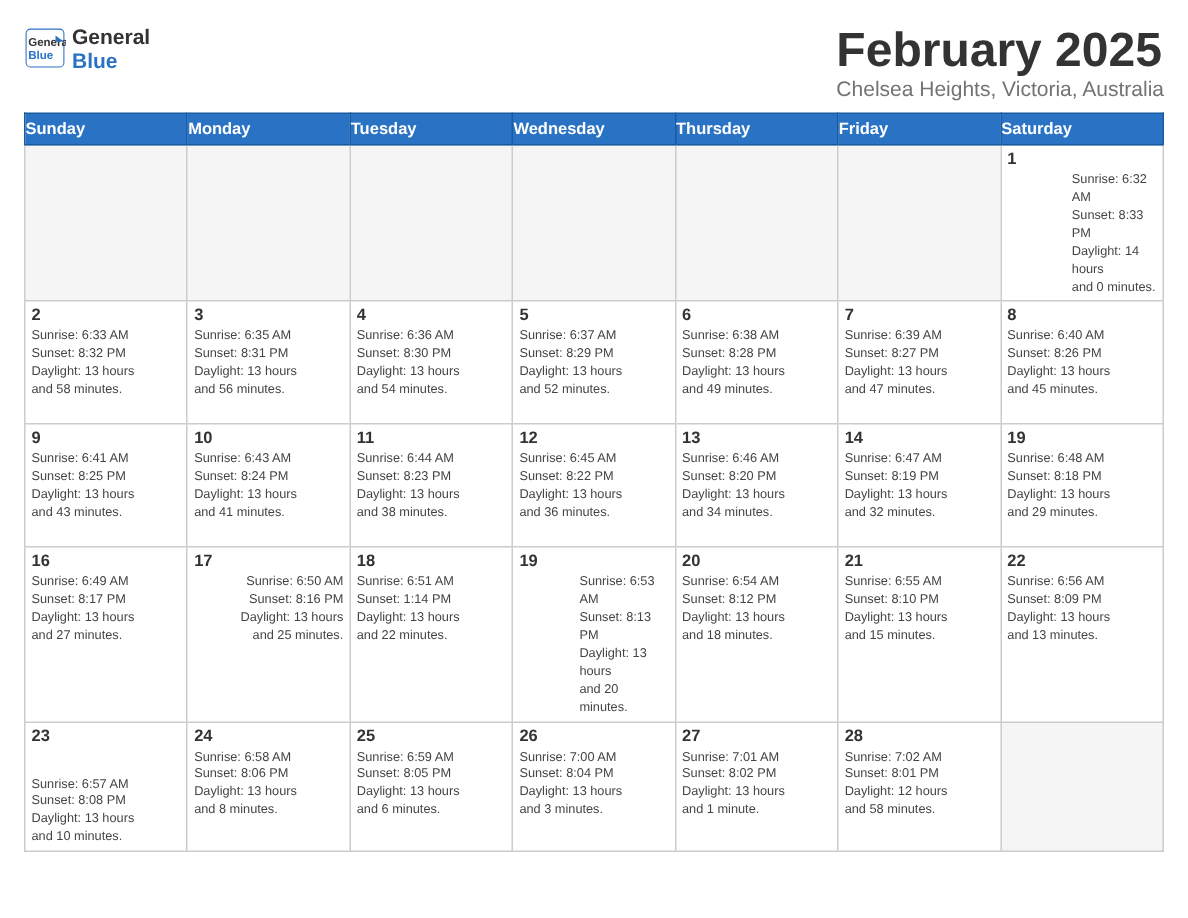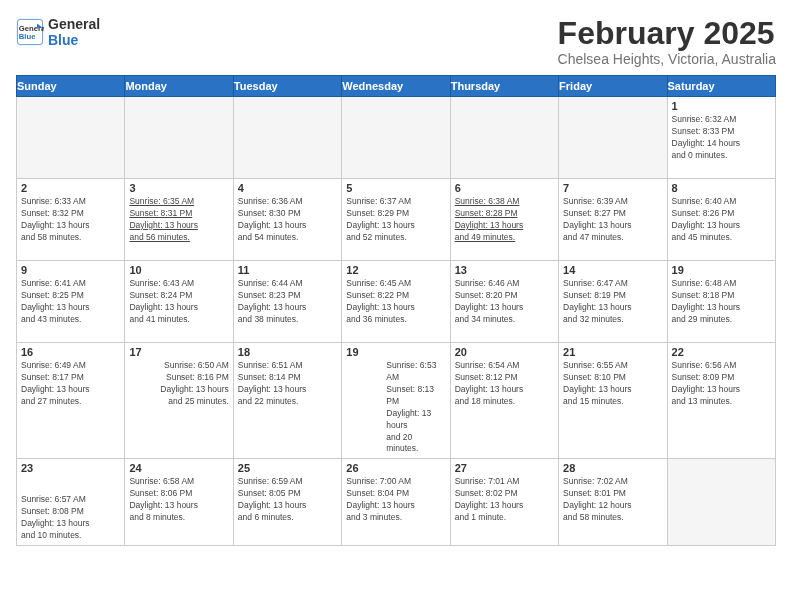--- a/index.html
+++ b/index.html
@@ -121,58 +121,58 @@
     <tbody id="calendar-body">
     <tr>
           <td class="empty"></td>
           <td class="empty"></td>
           <td class="empty"></td>
           <td class="empty"></td>
           <td class="empty"></td>
           <td class="empty"></td>
           <td>
             <span class="day-number">1</span>
-            <div class="day-info" style="white-space: pre-line;">Sunrise: 6:32 AM
+            <div class="day-info" style="white-space: pre-line; margin-left: 43px;">Sunrise: 6:32 AM
 Sunset: 8:33 PM
 Daylight: 14 hours
 and 0 minutes.</div>
           </td>
         </tr>
         <tr>
           <td>
             <span class="day-number">2</span>
             <div class="day-info" style="white-space: pre-line;">Sunrise: 6:33 AM
 Sunset: 8:32 PM
 Daylight: 13 hours
 and 58 minutes.</div>
           </td>
           <td>
             <span class="day-number">3</span>
-            <div class="day-info" style="white-space: pre-line; text-decoration: underline;">Sunrise: 6:35 AM
+            <div class="day-info" style="white-space: pre-line;">Sunrise: 6:35 AM
 Sunset: 8:31 PM
 Daylight: 13 hours
 and 56 minutes.</div>
           </td>
           <td>
             <span class="day-number">4</span>
             <div class="day-info" style="white-space: pre-line;">Sunrise: 6:36 AM
 Sunset: 8:30 PM
 Daylight: 13 hours
 and 54 minutes.</div>
           </td>
           <td>
             <span class="day-number">5</span>
             <div class="day-info" style="white-space: pre-line;">Sunrise: 6:37 AM
 Sunset: 8:29 PM
 Daylight: 13 hours
 and 52 minutes.</div>
           </td>
           <td>
             <span class="day-number">6</span>
-            <div class="day-info" style="white-space: pre-line; text-decoration: underline;">Sunrise: 6:38 AM
+            <div class="day-info" style="white-space: pre-line;">Sunrise: 6:38 AM
 Sunset: 8:28 PM
 Daylight: 13 hours
 and 49 minutes.</div>
           </td>
           <td>
             <span class="day-number">7</span>
             <div class="day-info" style="white-space: pre-line;">Sunrise: 6:39 AM
 Sunset: 8:27 PM
 Daylight: 13 hours
 and 47 minutes.</div>
@@ -247,21 +247,21 @@
           <td>
             <span class="day-number">17</span>
             <div class="day-info" style="white-space: pre-line; text-align: right;">Sunrise: 6:50 AM
 Sunset: 8:16 PM
 Daylight: 13 hours
 and 25 minutes.</div>
           </td>
           <td>
             <span class="day-number">18</span>
             <div class="day-info" style="white-space: pre-line;">Sunrise: 6:51 AM
-Sunset: 8:14 PM
+Sunset: 1:14 PM
 Daylight: 13 hours
 and 22 minutes.</div>
           </td>
           <td>
             <span class="day-number">19</span>
             <div class="day-info" style="white-space: pre-line; margin-left: 40px;">Sunrise: 6:53 AM
 Sunset: 8:13 PM
 Daylight: 13 hours
 and 20 minutes.</div>
           </td>

